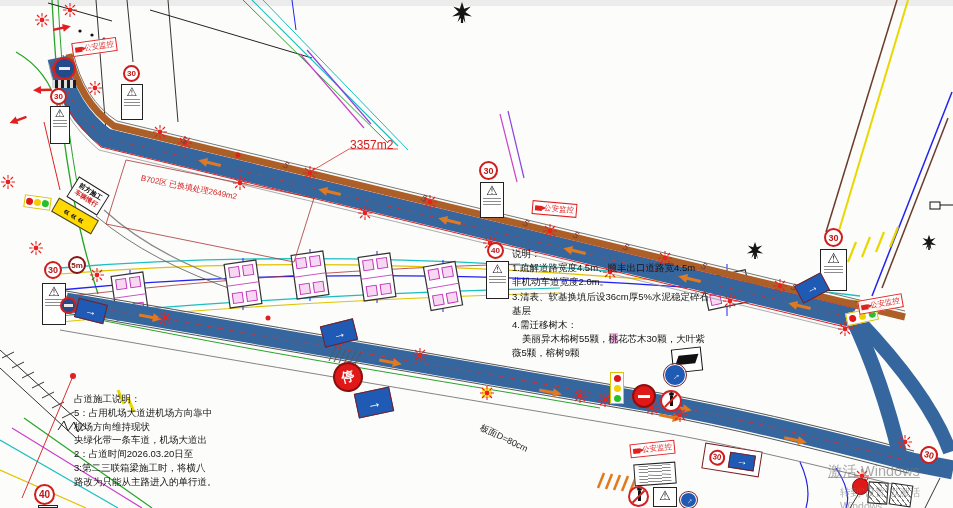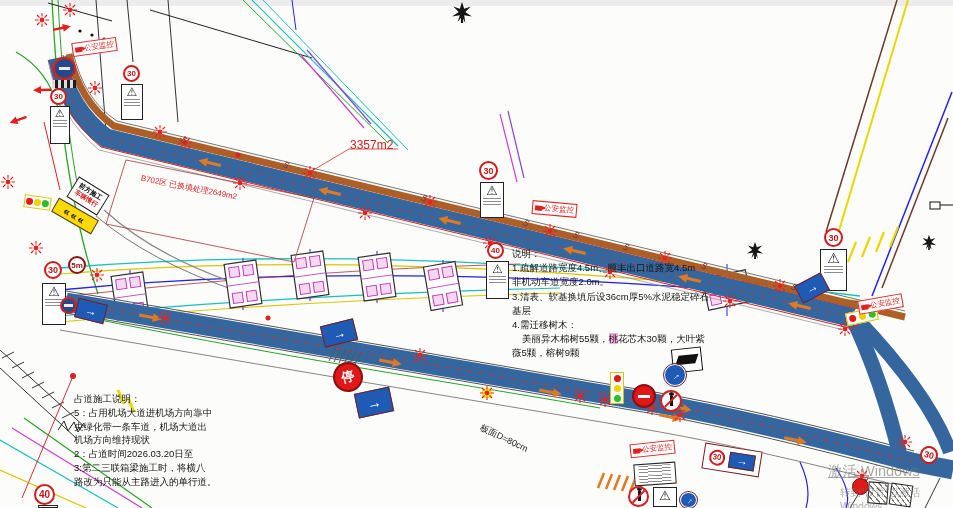--- a/index.html
+++ b/index.html
@@ -484,22 +484,22 @@
   <div>4.需迁移树木：</div>
   <div style="padding-left:10px;">
     <span>美丽异木棉树55颗，</span><span class="hl">桃</span><span>花芯木30颗，大叶紫</span>
   </div>
   <div>薇5颗，榕树9颗</div>
 </div>
 
 <div class="notes" style="left:74px;top:392px;line-height:13.8px;">
   <div>占道施工说明：</div>
   <div>5：占用机场大道进机场方向靠中</div>
+  <div>机场方向维持现状</div>
   <div>央绿化带一条车道，机场大道出</div>
-  <div>机场方向维持现状</div>
   <div>2：占道时间2026.03.20日至</div>
   <div>3:第二三联箱梁施工时，将横八</div>
   <div>路改为只能从主路进入的单行道。</div>
 </div>
 
 <div class="wm1" style="left:828px;top:462px;"><span>激活 Windows</span></div>
 <div class="wm2" style="left:840px;top:486px;"><span>转到“设置”以激活 Windows。</span></div>
 
 </div>
 

